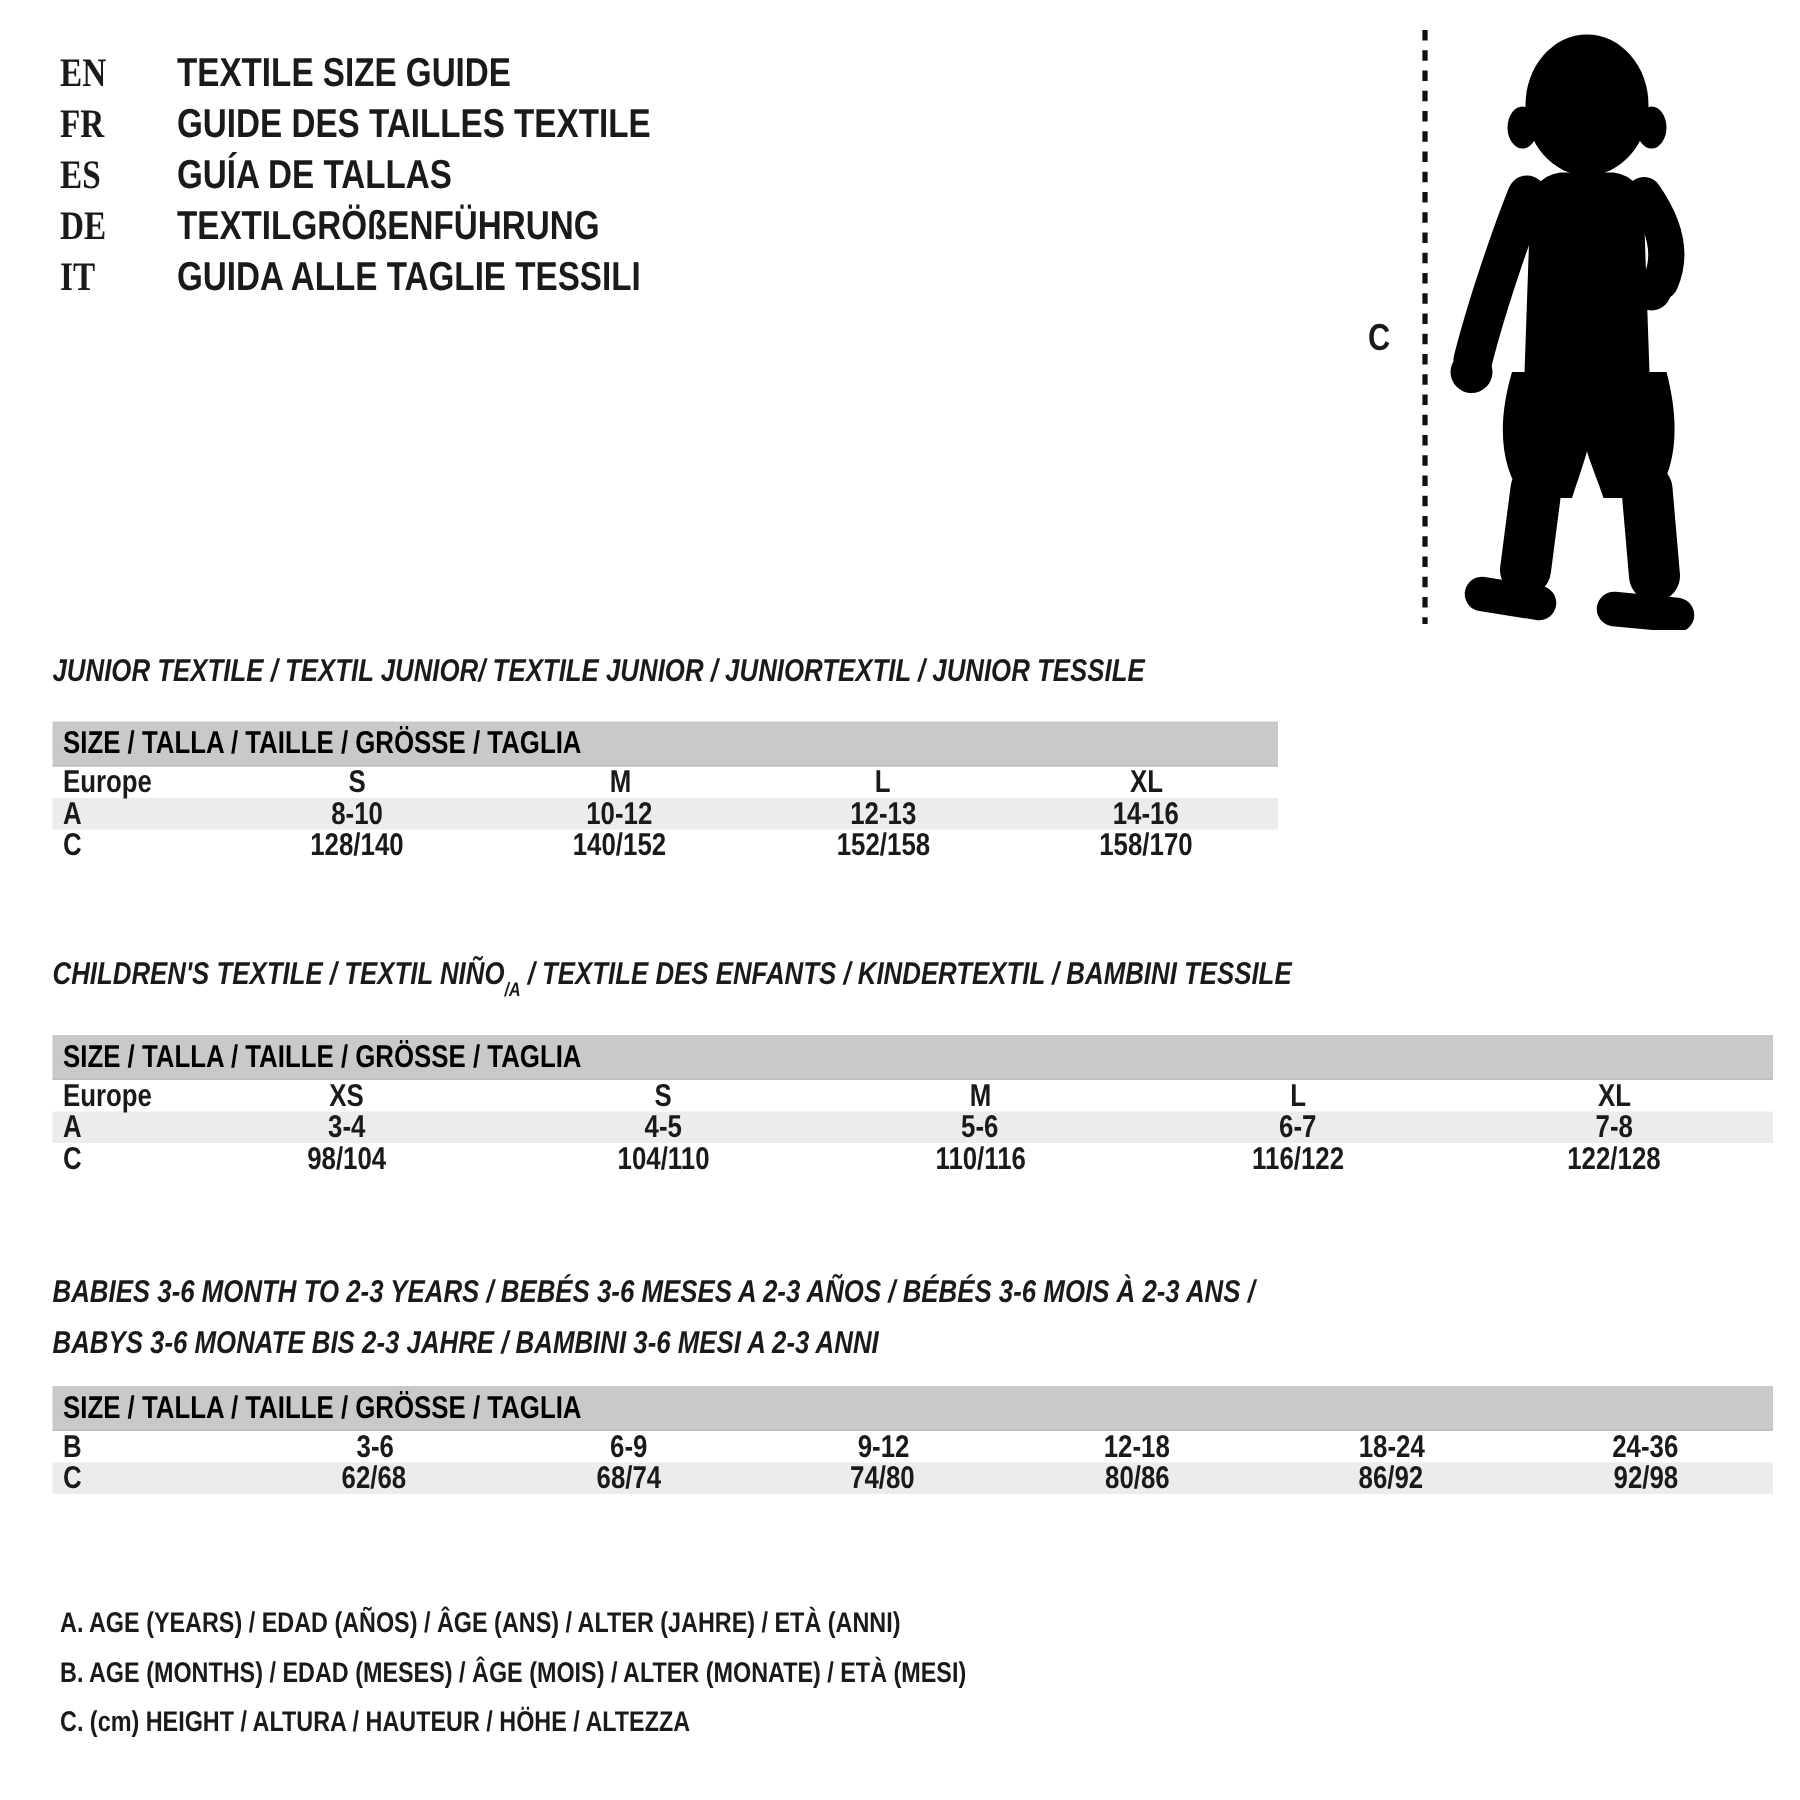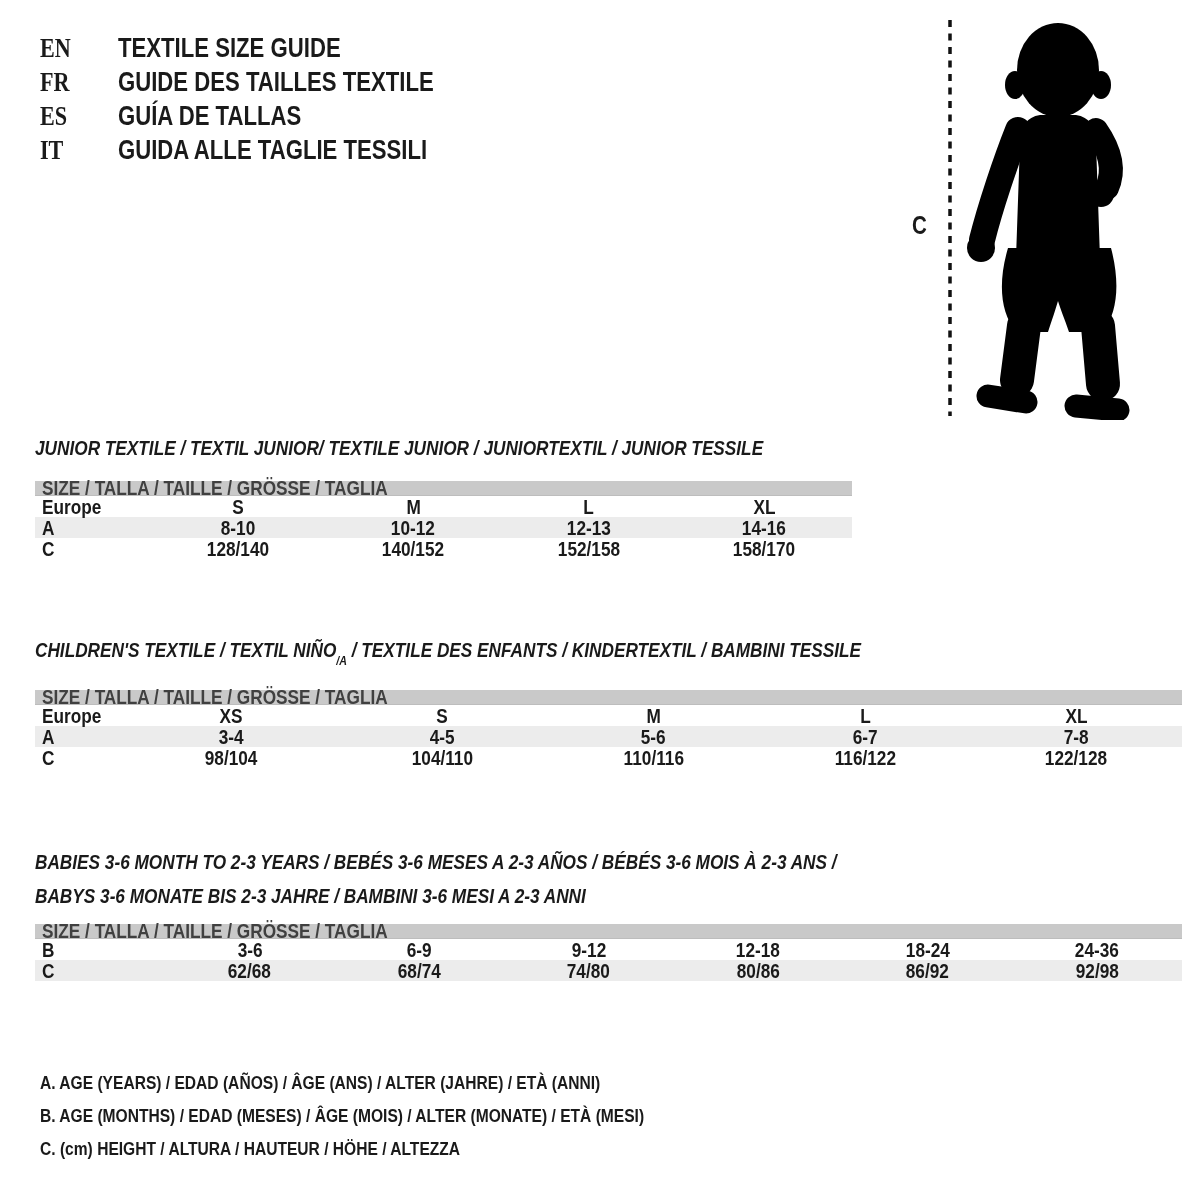--- a/index.html
+++ b/index.html
@@ -24,21 +24,21 @@
   .fig-label { position:absolute; left:912px; top:211px; font-size:25px; }
   .baby-svg  { position:absolute; left:960px; top:18px; }
 
   
   .sec-heading { position:absolute; font-size:21px; line-height:22px;font-style:italic; }
   .sec-heading.two-line { line-height:34px; }
   .sub-a { font-size:13px; position:relative; top:3px; }
 
   .stable { position:absolute; }
   .size-bar {
-    height:15px; background:#c9c9c9; color:#404040;
+    height:30px; background:#c9c9c9; color:#000000;
     display:flex; align-items:center; padding-left:7px;
     font-size:21px; border-bottom:1px solid #bdbdbd;
   }
   .trow { display:flex; align-items:center; height:21px; font-size:21px; }
   .trow.shaded { background:#ececec; }
   .tlabel { padding-left:7px; }
   .t-junior   .tlabel { width:115px; flex:0 0 115px; }
   .t-children .tlabel { width:90px;  flex:0 0 90px; }
   .t-babies   .tlabel { width:130px; flex:0 0 130px; }
   .tcell { flex:1 1 0; text-align:center; }
@@ -55,20 +55,24 @@
     <span class="lang-code"><span class="cond">EN</span></span>
     <span class="cond">TEXTILE SIZE GUIDE</span>
   </div>
   <div class="lang-row">
     <span class="lang-code"><span class="cond">FR</span></span>
     <span class="cond">GUIDE DES TAILLES TEXTILE</span>
   </div>
   <div class="lang-row">
     <span class="lang-code"><span class="cond">ES</span></span>
     <span class="cond">GUÍA DE TALLAS</span>
+  </div>
+  <div class="lang-row">
+    <span class="lang-code"><span class="cond">DE</span></span>
+    <span class="cond">TEXTILGRÖßENFÜHRUNG</span>
   </div>
   <div class="lang-row">
     <span class="lang-code"><span class="cond">IT</span></span>
     <span class="cond">GUIDA ALLE TAGLIE TESSILI</span>
   </div>
 </div>
 
 <svg class="dash-line" width="8" height="400">
   <line x1="4" y1="2" x2="4" y2="398" stroke="#111111" stroke-width="3.5" stroke-dasharray="7 6.5"></line>
 </svg>

